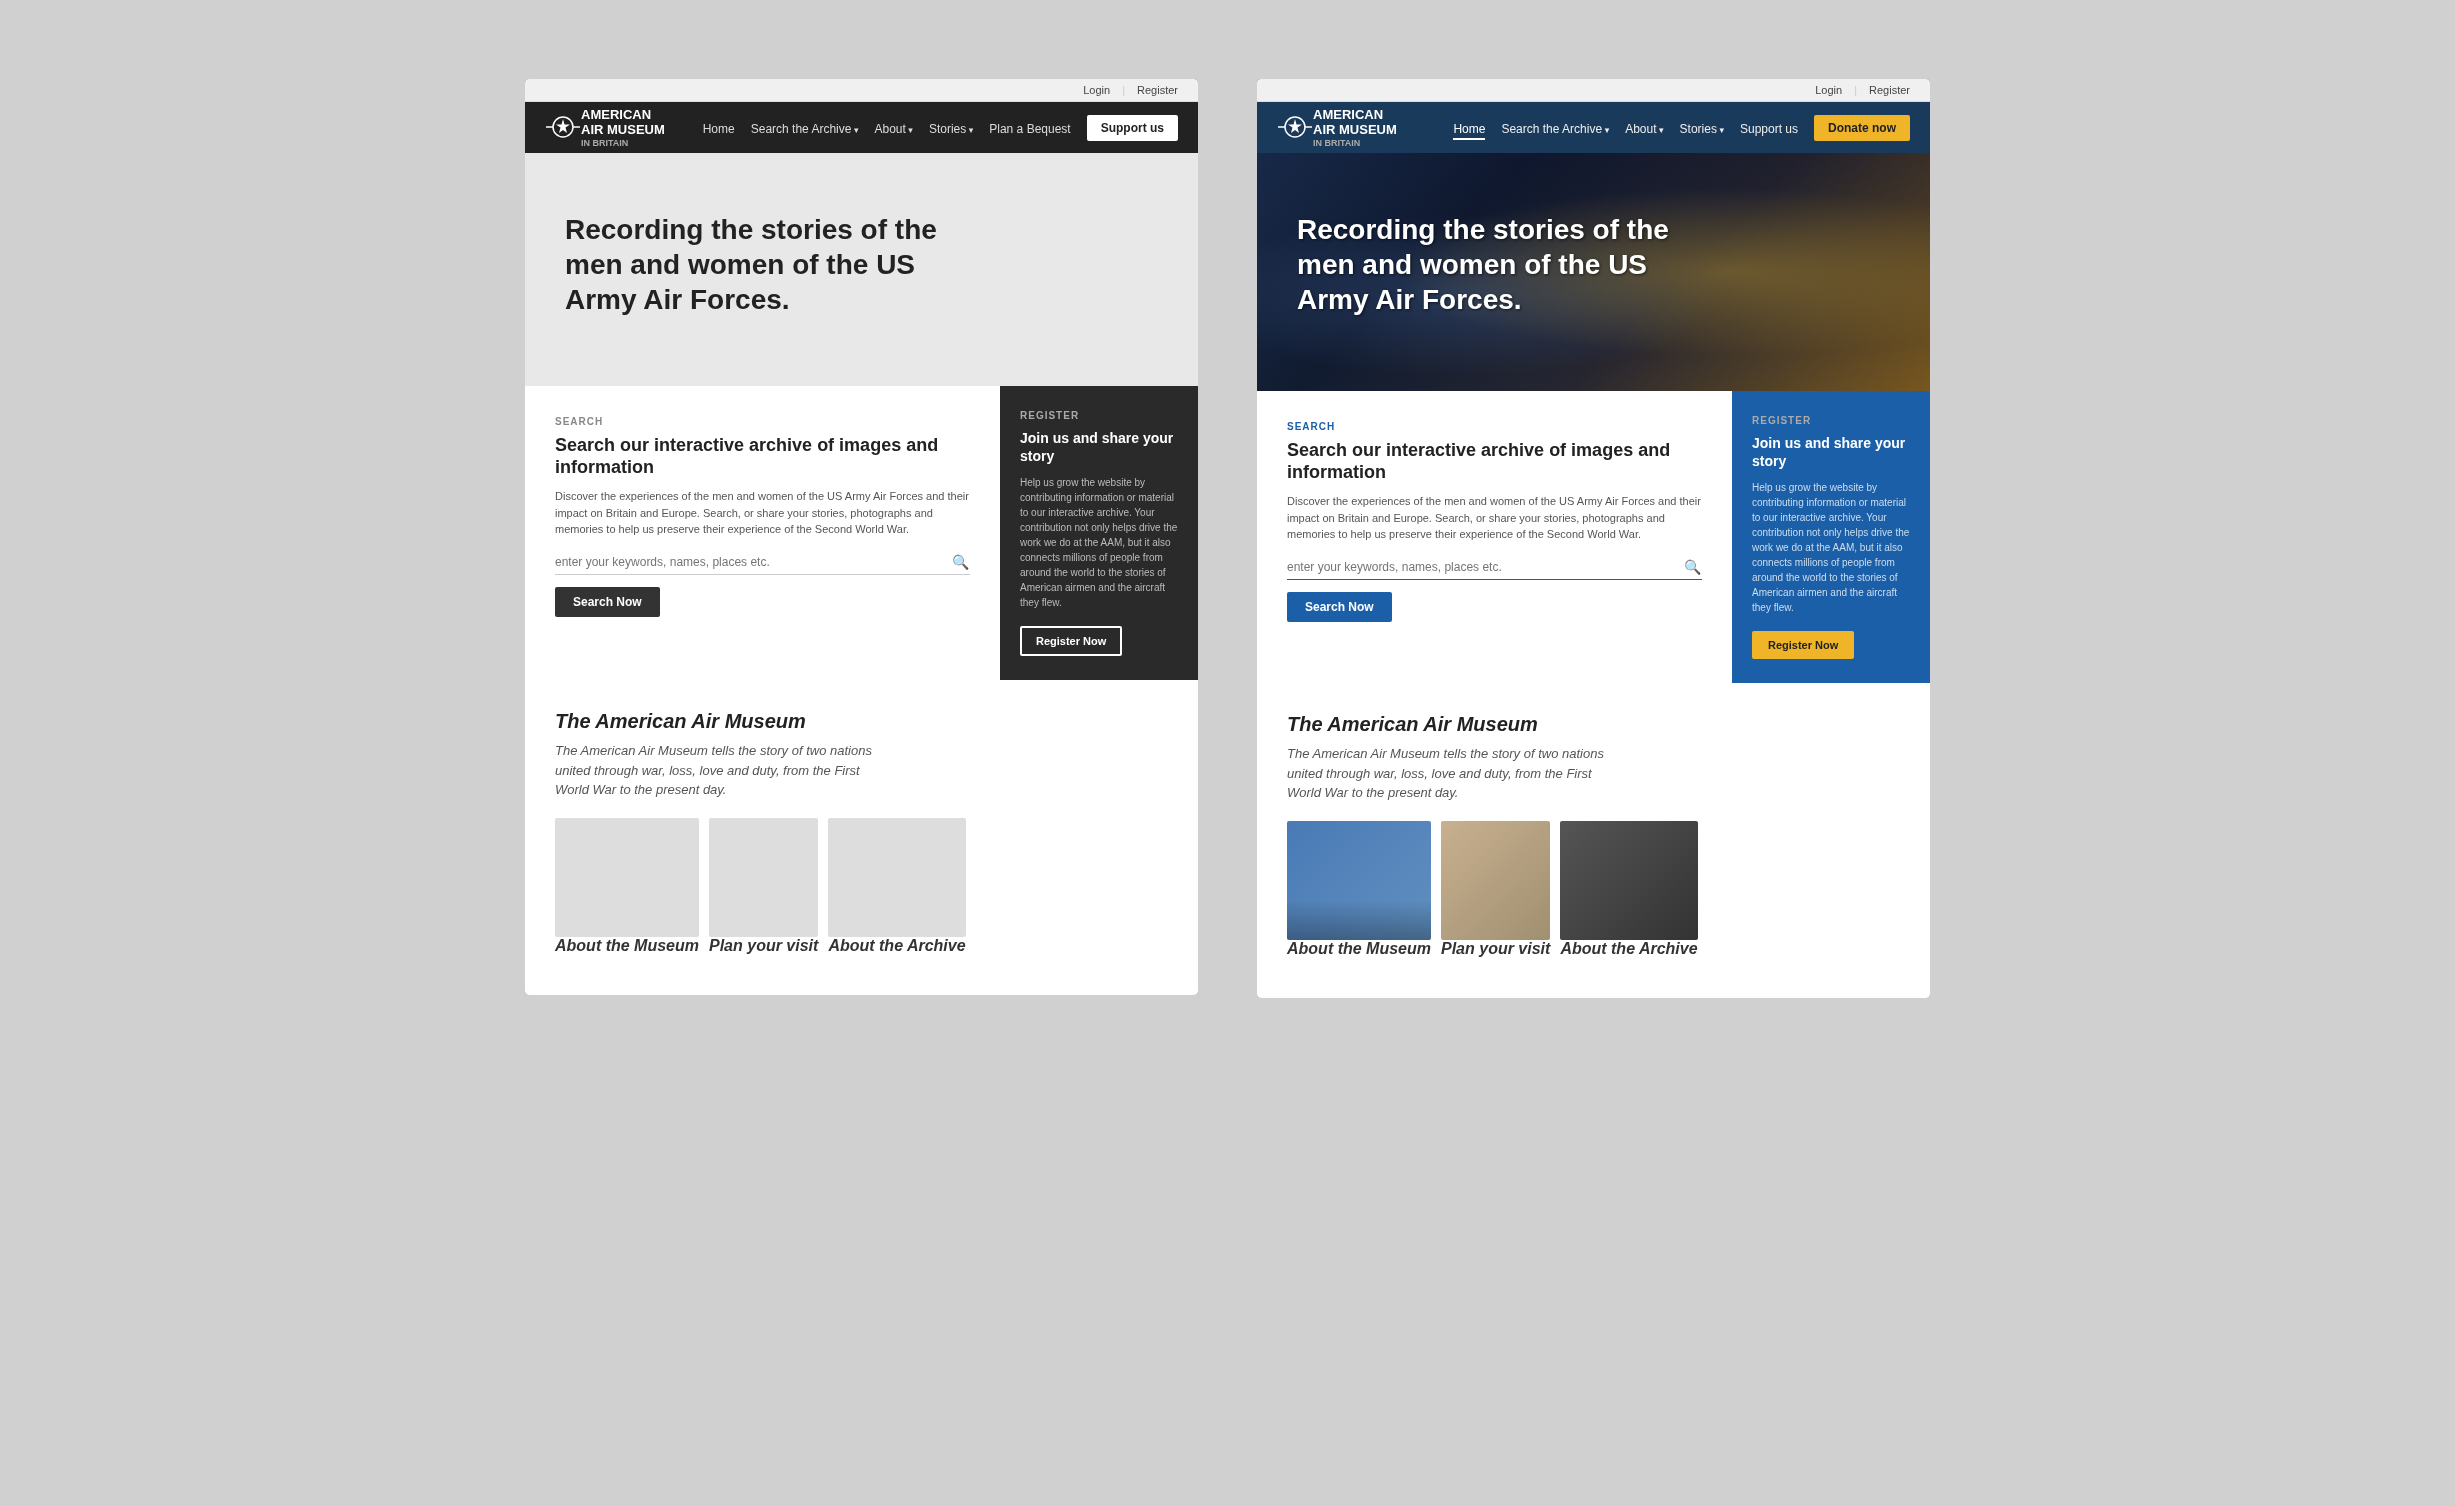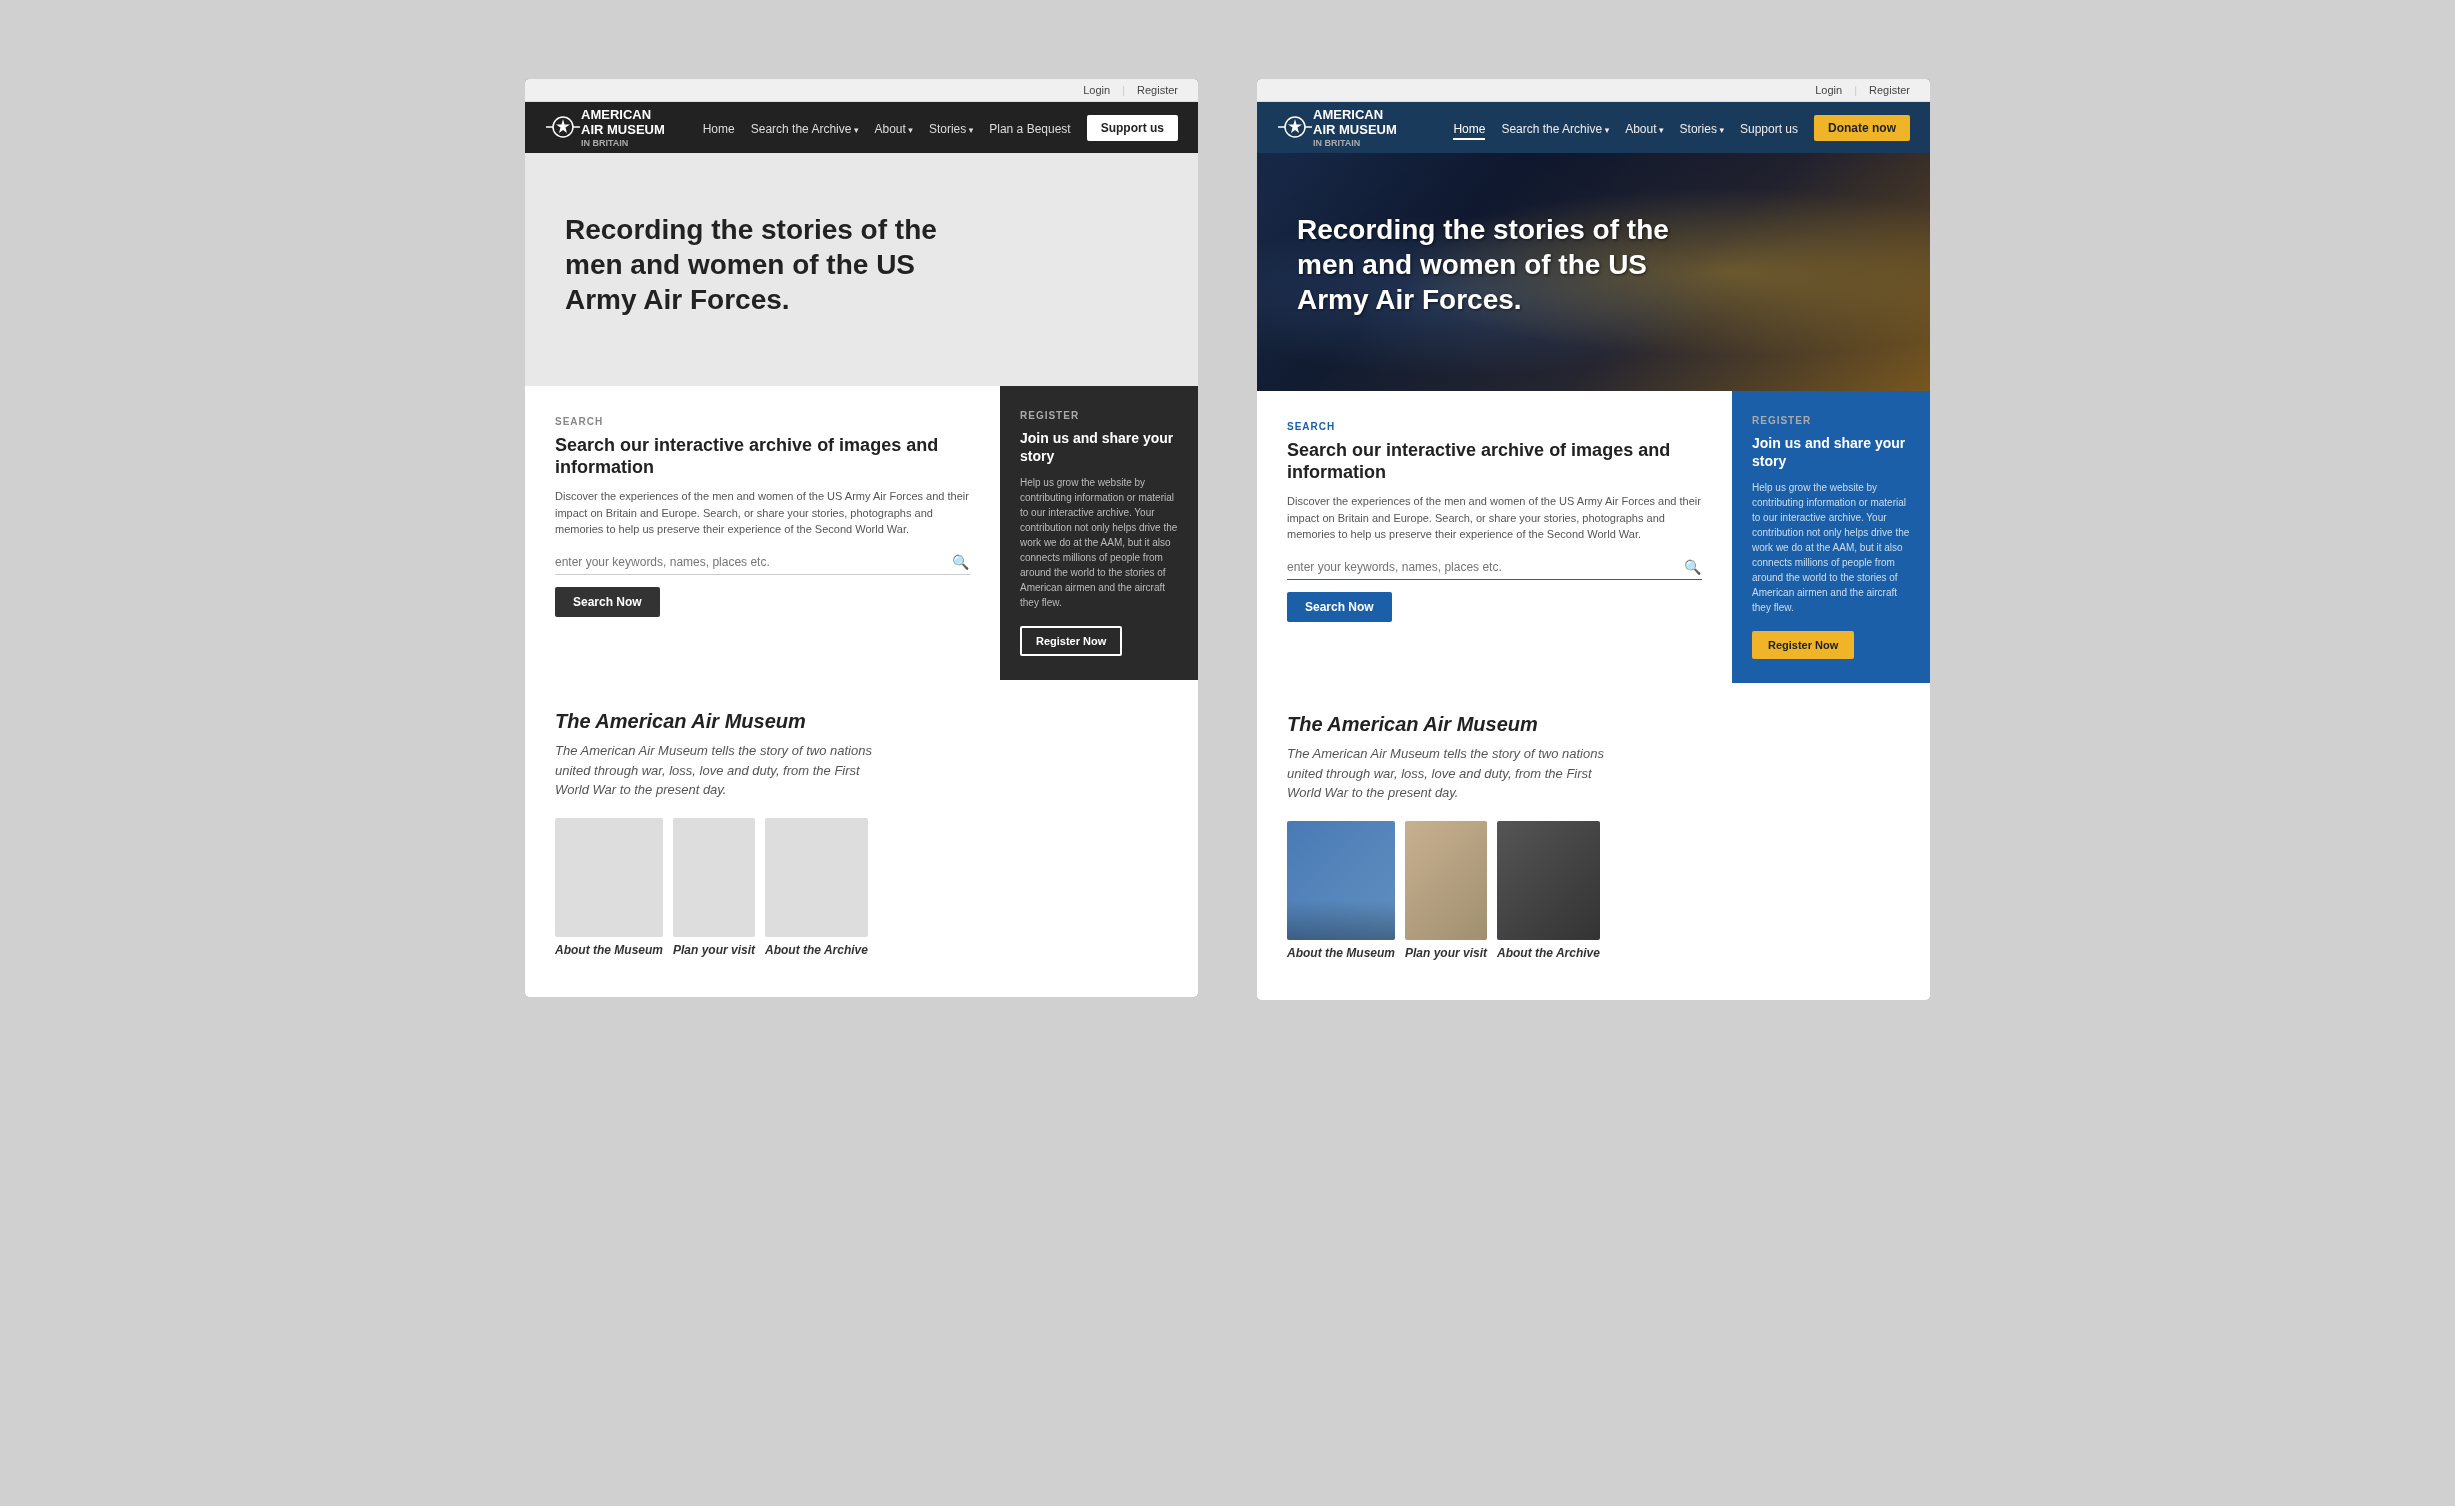--- a/index.html
+++ b/index.html
@@ -313,23 +313,22 @@
       background: linear-gradient(135deg, #c8b090 0%, #a09070 100%);
       height: 119px;
       border-radius: 2px;
     }
     .card-thumb-dark {
       background: linear-gradient(135deg, #555 0%, #333 100%);
       height: 119px;
       border-radius: 2px;
     }
     .card-label {
-      font-size: 12px;
+      font-size: 16px;
       color: #333;
-      margin-top: 6px;
       font-weight: 600;
     }
 
     
     .navbar-right {
       background: #1a3a5c;
       display: flex;
       align-items: center;
       padding: 0 20px;
       height: 51px;

